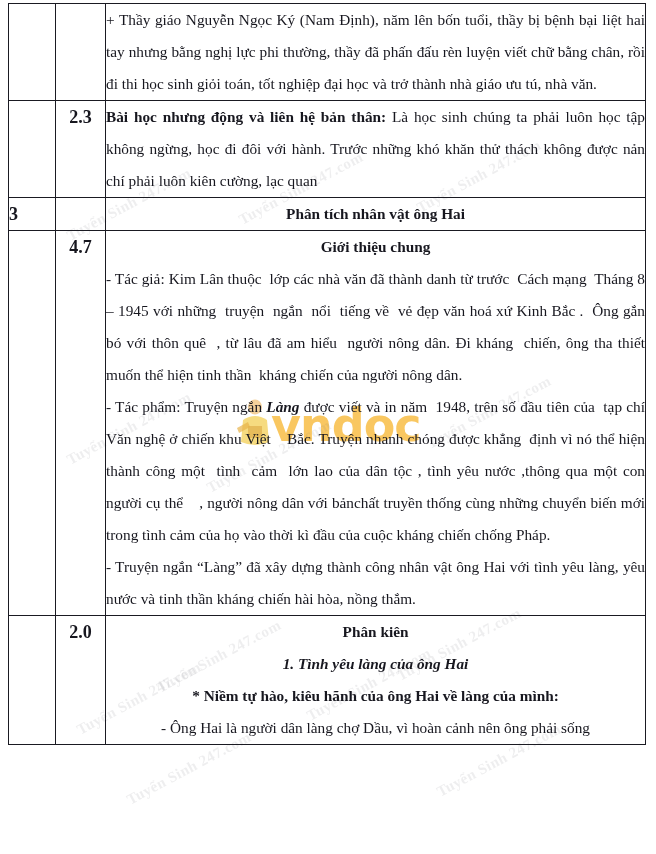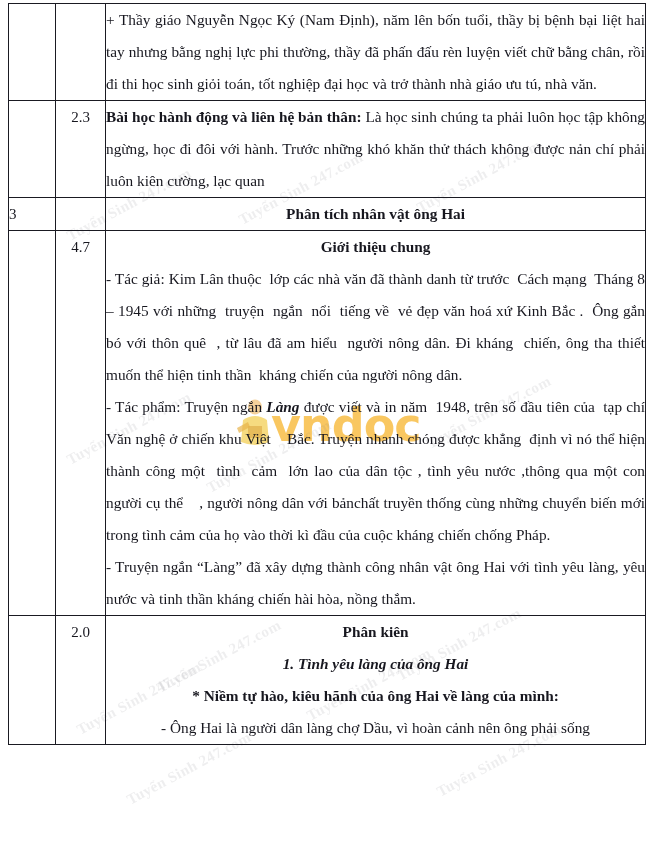--- a/index.html
+++ b/index.html
@@ -74,22 +74,22 @@
     border: 1.6px solid #1a1a22;
     vertical-align: top;
     padding: 0;
     background: transparent;
   }
   .col-num  { width: 47px; }
   .col-sub  { width: 50px; }
   .col-body { width: 540px; }
 
   .cell-num, .cell-sub {
-    font-size: 15px;
-    font-weight: 400;
+    font-size: 18px;
+    font-weight: 700;
     line-height: 32px;
     padding: 4px 0 6px 0;
     text-align: center;
   }
   .cell-num { text-align: left; padding-left: 9px; }
   .cell-sub { padding-left: 0; }
 
   .cell-body {
     padding: 4px 6px 7px 9px;
   }
@@ -149,21 +149,21 @@
       <td class="cell-sub"></td>
       <td class="cell-body">
         <p>+ Thầy giáo Nguyễn Ngọc Ký (Nam Định), năm lên bốn tuổi, thầy bị bệnh bại liệt hai tay nhưng bằng nghị lực phi thường, thầy đã phấn đấu rèn luyện viết chữ bằng chân, rồi đi thi học sinh giỏi toán, tốt nghiệp đại học và trở thành nhà giáo ưu tú, nhà văn.</p>
       </td>
     </tr>
 
     <tr>
       <td class="cell-num"></td>
       <td class="cell-sub">2.3</td>
       <td class="cell-body">
-        <p><span class="lead-bold">Bài học hành động và liên hệ bản thân:</span><span> Là học sinh chúng ta phải luôn học tập không ngừng, học đi đôi với hành. Trước những khó khăn thử thách không được nản chí phải luôn kiên cường, lạc quan</span></p>
+        <p><span class="lead-bold">Bài học nhưng động và liên hệ bản thân:</span><span> Là học sinh chúng ta phải luôn học tập không ngừng, học đi đôi với hành. Trước những khó khăn thử thách không được nản chí phải luôn kiên cường, lạc quan</span></p>
       </td>
     </tr>
 
     <tr>
       <td class="cell-num">3</td>
       <td class="cell-sub"></td>
       <td class="cell-body">
         <p class="b center-left">Phân tích nhân vật ông Hai</p>
       </td>
     </tr>

